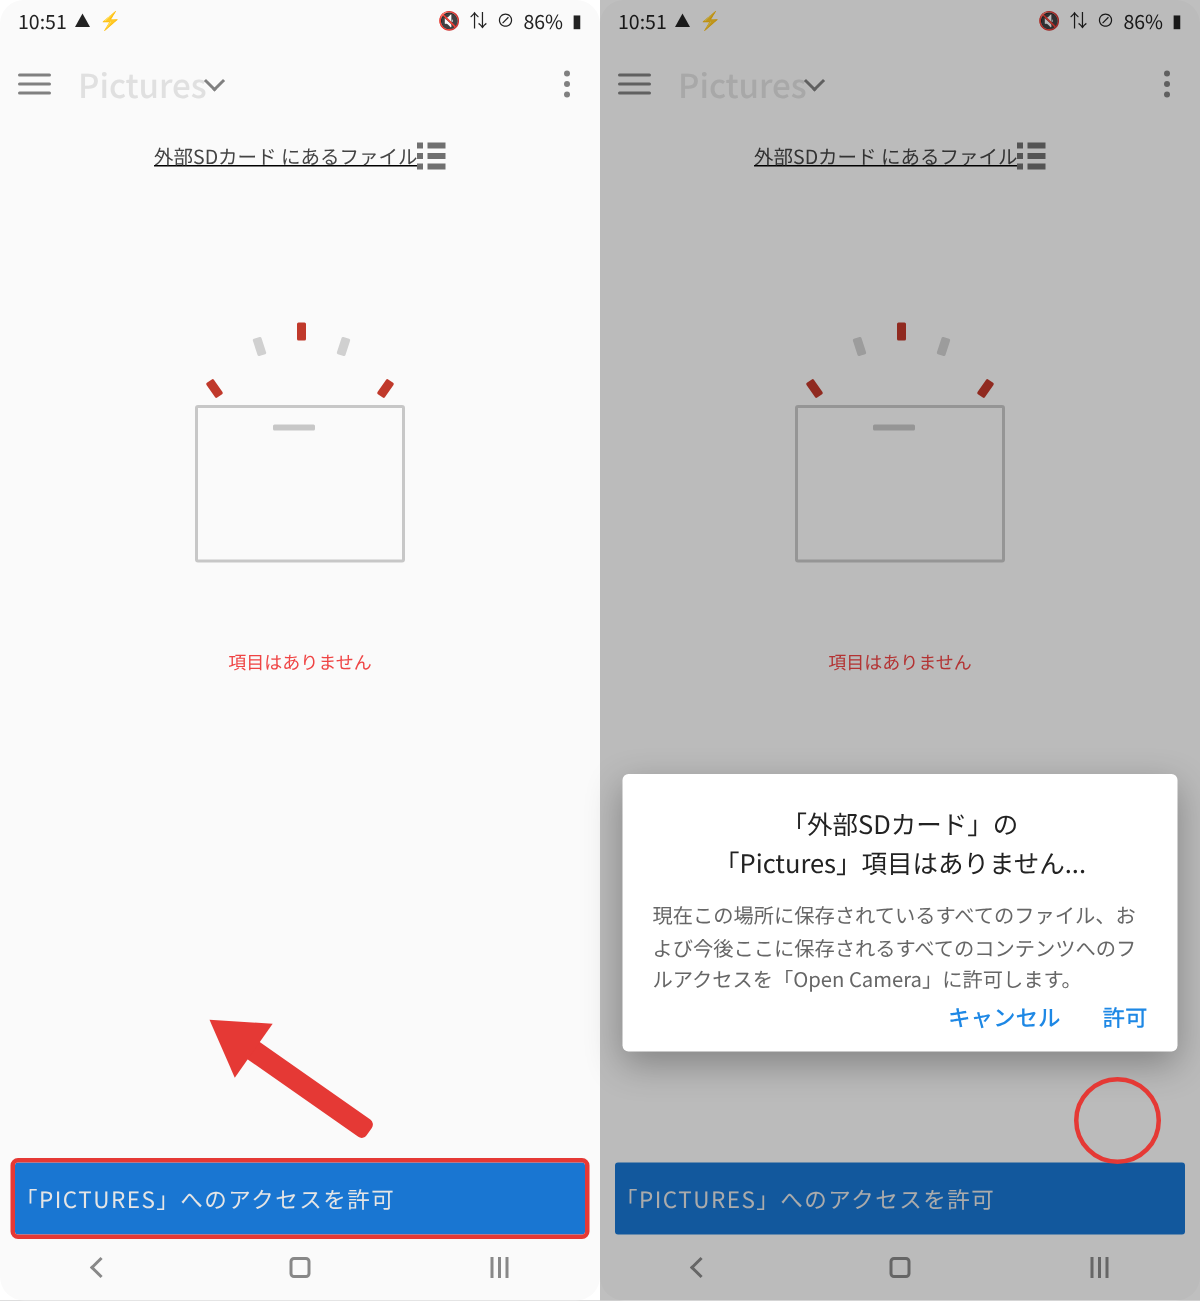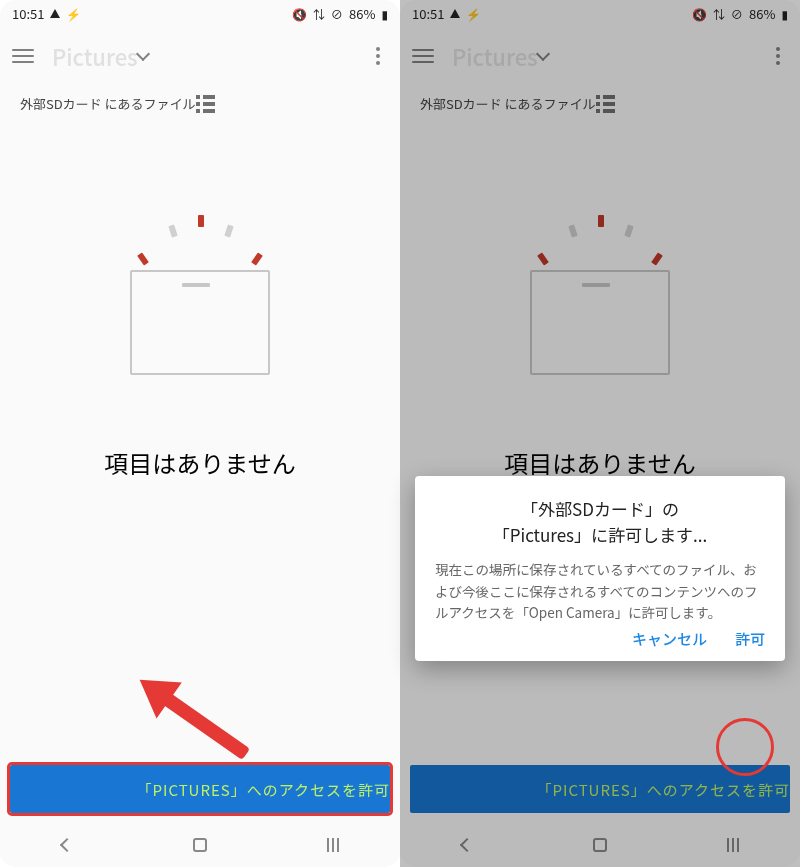--- a/index.html
+++ b/index.html
@@ -14,50 +14,50 @@
   .icn{font-size:12px;}
   
   .appbar{height:60px;display:flex;align-items:center;padding:0 12px;gap:12px;}
   .ham{display:flex;flex-direction:column;gap:4px;}
   .ham span{width:22px;height:2px;background:#808080;border-radius:1px;}
   .title{flex:1;display:flex;align-items:center;gap:0;color:#e0e0e0;font-size:22px;font-weight:500;margin-left:6px;}
   .chev{width:10px;height:10px;border-right:2px solid #808080;border-bottom:2px solid #808080;transform:rotate(45deg);margin-top:-4px;}
   .dots{display:flex;flex-direction:column;gap:3px;align-items:center;width:20px;}
   .dots span{width:4px;height:4px;border-radius:50%;background:#808080;}
   
-  .subhdr{display:flex;align-items:center;justify-content:flex-start;padding:8px 20px 12px;}
+  .subhdr{display:flex;align-items:center;justify-content:center;padding:8px 20px 12px;text-decoration:underline;}
   .subhdr .path{font-size:13px;color:#444;}
   .listicon{display:flex;flex-direction:column;gap:3px;}
   .listicon .r{display:flex;gap:3px;align-items:center;}
   .listicon .sq{width:4px;height:4px;background:#707070;}
   .listicon .bar{width:12px;height:4px;background:#707070;}
   
   .empty{flex:1;display:flex;flex-direction:column;align-items:center;padding-top:60px;}
   .box-illust{position:relative;width:180px;height:200px;}
   .boxrect{position:absolute;left:20px;top:85px;width:140px;height:105px;border:2px solid #c7c7c7;border-radius:2px;}
   .boxlid{position:absolute;left:72px;top:98px;width:28px;height:4px;background:#c7c7c7;border-radius:1px;}
   .sp{position:absolute;width:6px;height:12px;border-radius:1px;}
   .sp1{left:30px;top:68px;background:#c0392b;transform:rotate(-35deg);}
   .sp2{left:60px;top:40px;background:#d0d0d0;transform:rotate(-18deg);}
   .sp3{left:88px;top:30px;background:#c0392b;}
   .sp4{left:116px;top:40px;background:#d0d0d0;transform:rotate(18deg);}
   .sp5{left:144px;top:68px;background:#c0392b;transform:rotate(35deg);}
-  .empty-text{margin-top:60px;font-size:24px;color:#000000;}
-  
-  .access-btn{margin:10px 10px;height:48px;background:#1976d2;color:#bef264;display:flex;align-items:center;justify-content:flex-end;font-size:15px;letter-spacing:1px;border-radius:2px;position:relative;}
+  .empty-text{margin-top:48px;font-size:12px;color:#ef4444;}
+  
+  .access-btn{margin:0 10px;height:48px;background:#1976d2;color:#e5e5e5;display:flex;align-items:center;justify-content:flex-start;font-size:15px;letter-spacing:1px;border-radius:2px;position:relative;}
   .access-btn.hl{outline:3px solid #e53935;outline-offset:0;}
   
   .navbar{height:44px;display:flex;align-items:center;justify-content:space-around;}
   .nv{color:#888;display:flex;align-items:center;justify-content:center;width:40px;}
   .nv-back{width:10px;height:10px;border-left:2px solid #888;border-bottom:2px solid #888;transform:rotate(45deg);}
   .nv-home{width:14px;height:14px;border:2px solid #888;border-radius:3px;}
   .nv-rec{display:flex;gap:3px;}
   .nv-rec span{width:2px;height:14px;background:#888;}
   
-  .dialog{position:absolute;z-index:5;left:15px;right:15px;top:476px;background:#fff;border-radius:4px;box-shadow:0 8px 24px rgba(0,0,0,.3);padding:20px 20px 12px;}
+  .dialog{position:absolute;z-index:5;left:15px;right:15px;top:516px;background:#fff;border-radius:4px;box-shadow:0 8px 24px rgba(0,0,0,.3);padding:20px 20px 12px;}
   .dialog .dtitle{font-size:17px;color:#222;text-align:center;line-height:1.5;margin-bottom:12px;}
   .dialog .dbody{font-size:13.5px;color:#666;line-height:1.6;margin-bottom:4px;}
   .dialog .dacts{display:flex;justify-content:flex-end;gap:28px;align-items:center;}
   .dialog .dacts .act{color:#1e88e5;font-size:15px;font-weight:500;}
   
   .arrow{position:absolute;z-index:5;left:190px;top:660px;transform:rotate(125deg);}
   .arrow .shaft{width:14px;height:120px;background:#e53935;border-radius:4px;}
   .arrow .head{position:absolute;bottom:-10px;left:-15px;width:0;height:0;border-left:22px solid transparent;border-right:22px solid transparent;border-top:36px solid #e53935;}
   
   .circ{position:absolute;z-index:6;right:26px;top:718px;width:58px;height:58px;border:3px solid #e53935;border-radius:50%;}
@@ -235,21 +235,21 @@
           <span></span>
           <span></span>
           <span></span>
         </div>
       </div>
   </div>
 
   <div class="dialog">
     <div class="dtitle">
       <span>「外部SDカード」の</span><br>
-      <span>「Pictures」に許可します...</span>
+      <span>「Pictures」項目はありません...</span>
     </div>
     <div class="dbody">現在この場所に保存されているすべてのファイル、および今後ここに保存されるすべてのコンテンツへのフルアクセスを「Open Camera」に許可します。</div>
     <div class="dacts">
       <span class="act">キャンセル</span>
       <span class="act">許可</span>
     </div>
   </div>
 
   <div class="circ"></div>
 </div>

